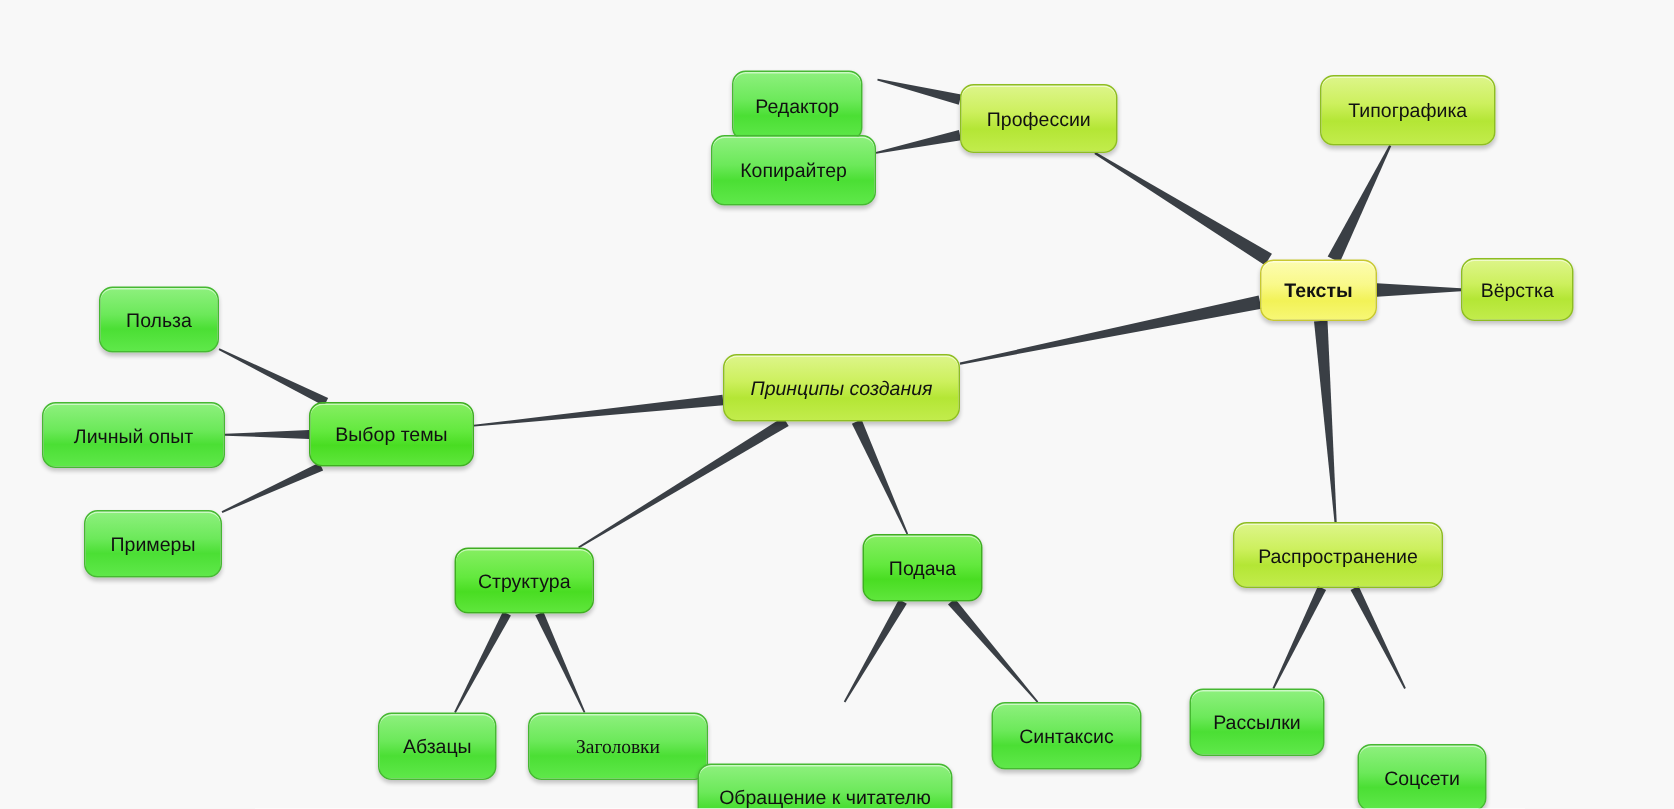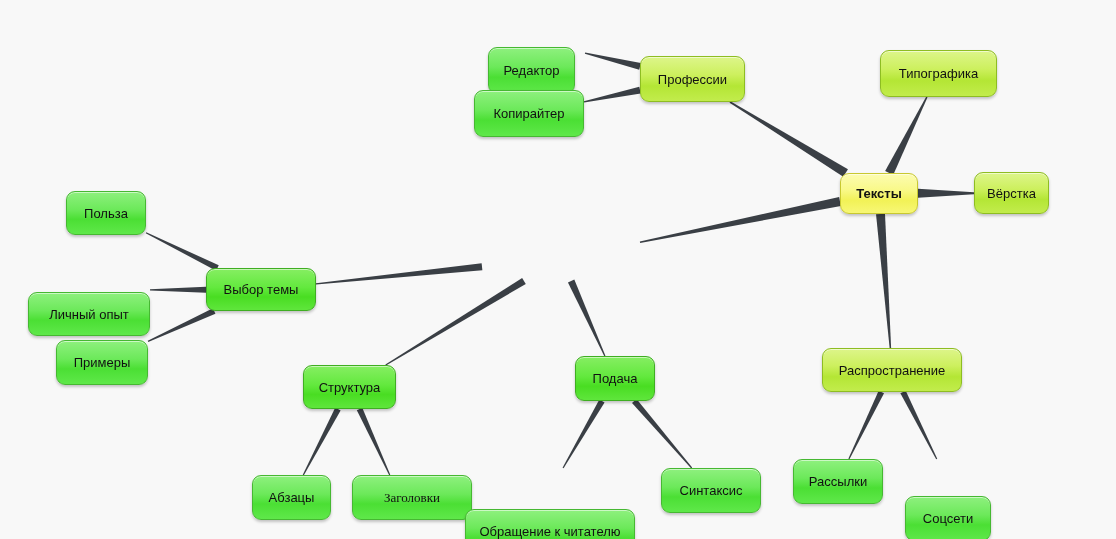--- a/index.html
+++ b/index.html
@@ -110,27 +110,30 @@
       </div>
       <div class="node t-leaf" style="left: 474px; top: 90px; width: 110px; height: 47px;">
         <span class="label">Копирайтер</span>
       </div>
       <div class="node t-major" style="left: 880px; top: 50px; width: 117px; height: 47px;">
         <span class="label">Типографика</span>
       </div>
       <div class="node t-major" style="left: 974px; top: 172px; width: 75px; height: 42px;">
         <span class="label">Вёрстка</span>
       </div>
+      <div class="node t-major italic" style="left: 482px; top: 236px; width: 158px; height: 45px;">
+        <span class="label">Принципы создания</span>
+      </div>
       <div class="node t-branch" style="left: 206px; top: 268px; width: 110px; height: 43px;">
         <span class="label">Выбор темы</span>
       </div>
       <div class="node t-leaf" style="left: 66px; top: 191px; width: 80px; height: 44px;">
         <span class="label">Польза</span>
       </div>
-      <div class="node t-leaf" style="left: 28px; top: 268px; width: 122px; height: 44px; margin-top: 24px;">
+      <div class="node t-leaf" style="left: 28px; top: 268px; width: 122px; height: 44px;">
         <span class="label">Личный опыт</span>
       </div>
       <div class="node t-leaf" style="left: 56px; top: 340px; width: 92px; height: 45px;">
         <span class="label">Примеры</span>
       </div>
       <div class="node t-branch" style="left: 303px; top: 365px; width: 93px; height: 44px; align-items: center;">
         <span class="label">Структура</span>
       </div>
       <div class="node t-leaf" style="left: 252px; top: 475px; width: 79px; height: 45px;">
         <span class="label">Абзацы</span>

